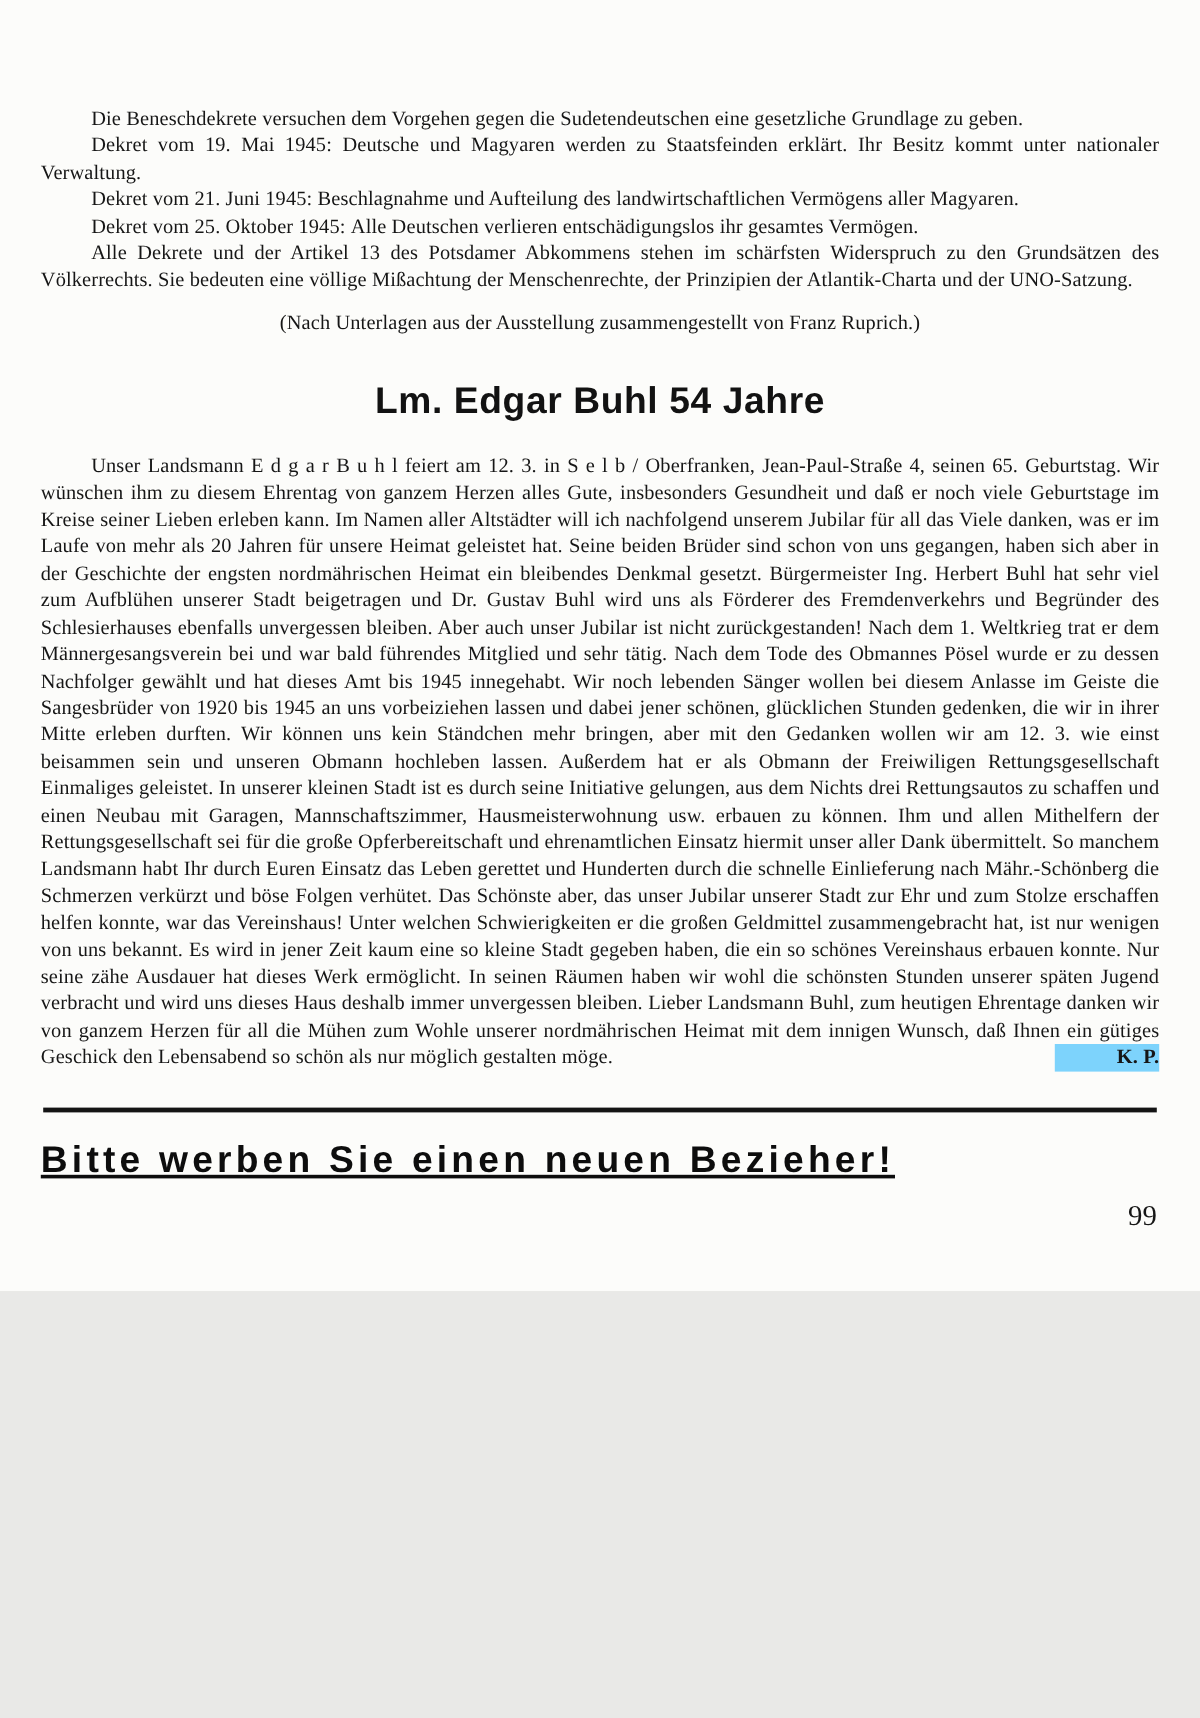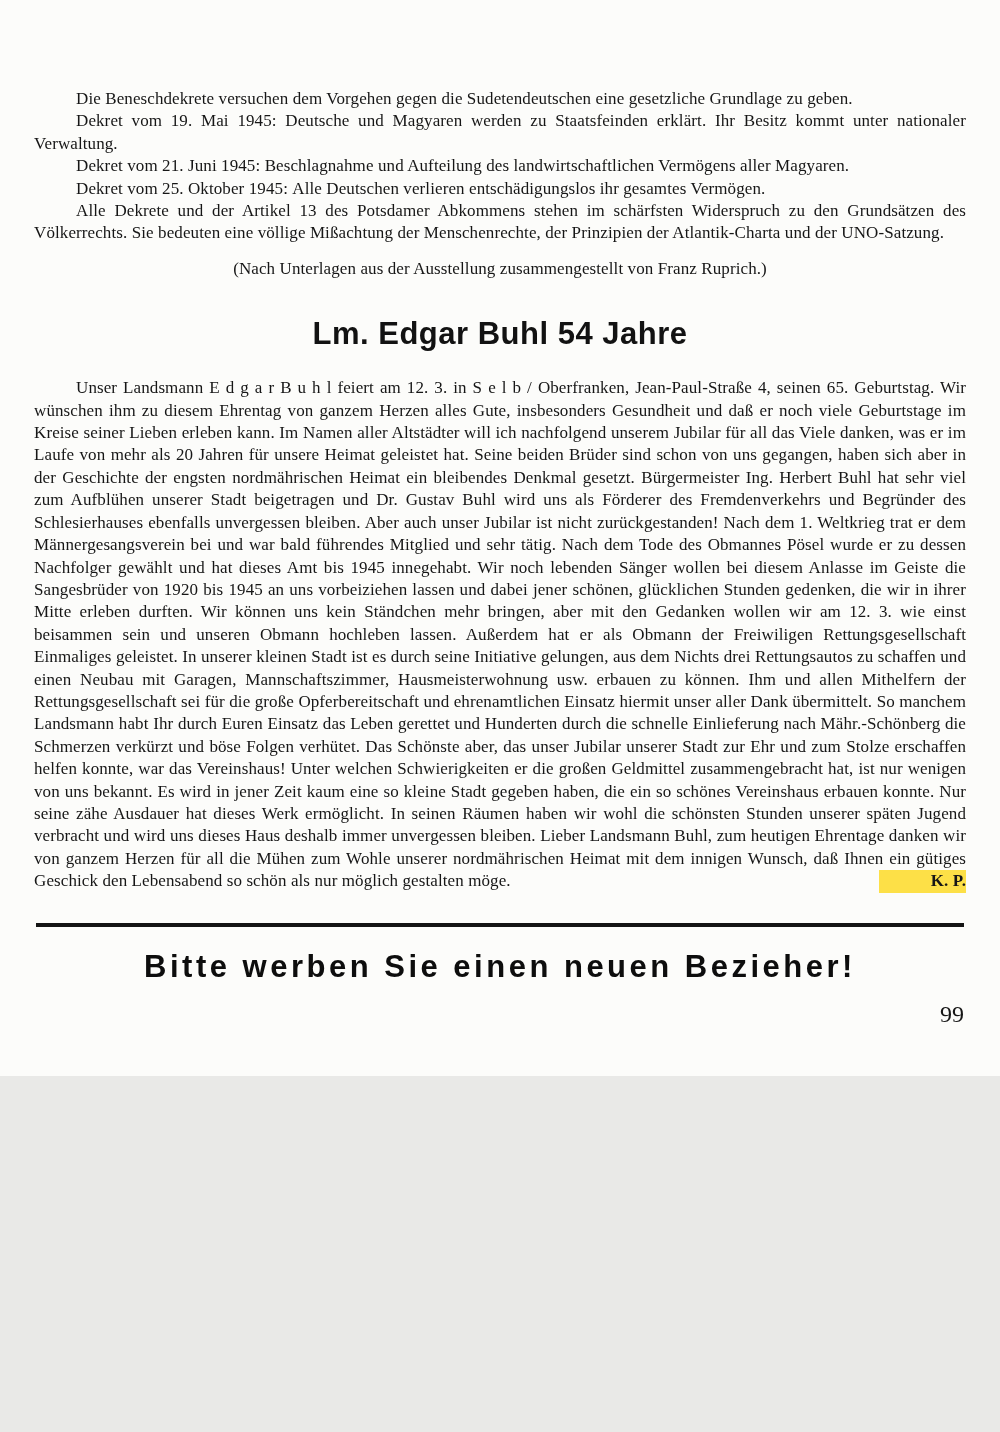--- a/index.html
+++ b/index.html
@@ -44,36 +44,37 @@
     color: #121212;
   }
   .article-body {
     position: relative;
   }
   .signature {
     position: absolute;
     right: 0;
     bottom: 0;
     font-weight: bold;
-    background: #fde047;
+    background: #7dd3fc;
     padding-left: 10px;
   }
   .rule {
     height: 4px;
     background: #141414;
     margin: 30px 2px 0 2px;
   }
   .banner {
     margin-top: 22px;
-    text-align: center;
+    text-align: left;
     font-family: "Liberation Sans", sans-serif;
     font-weight: bold;
     font-size: 31px;
     letter-spacing: 3.5px;
     color: #0d0d0d;
+    text-decoration: underline;
   }
   .page-number {
     margin-top: 16px;
     text-align: right;
     font-size: 24px;
     padding-right: 2px;
   }
 </style>
 </head>
 <body>

